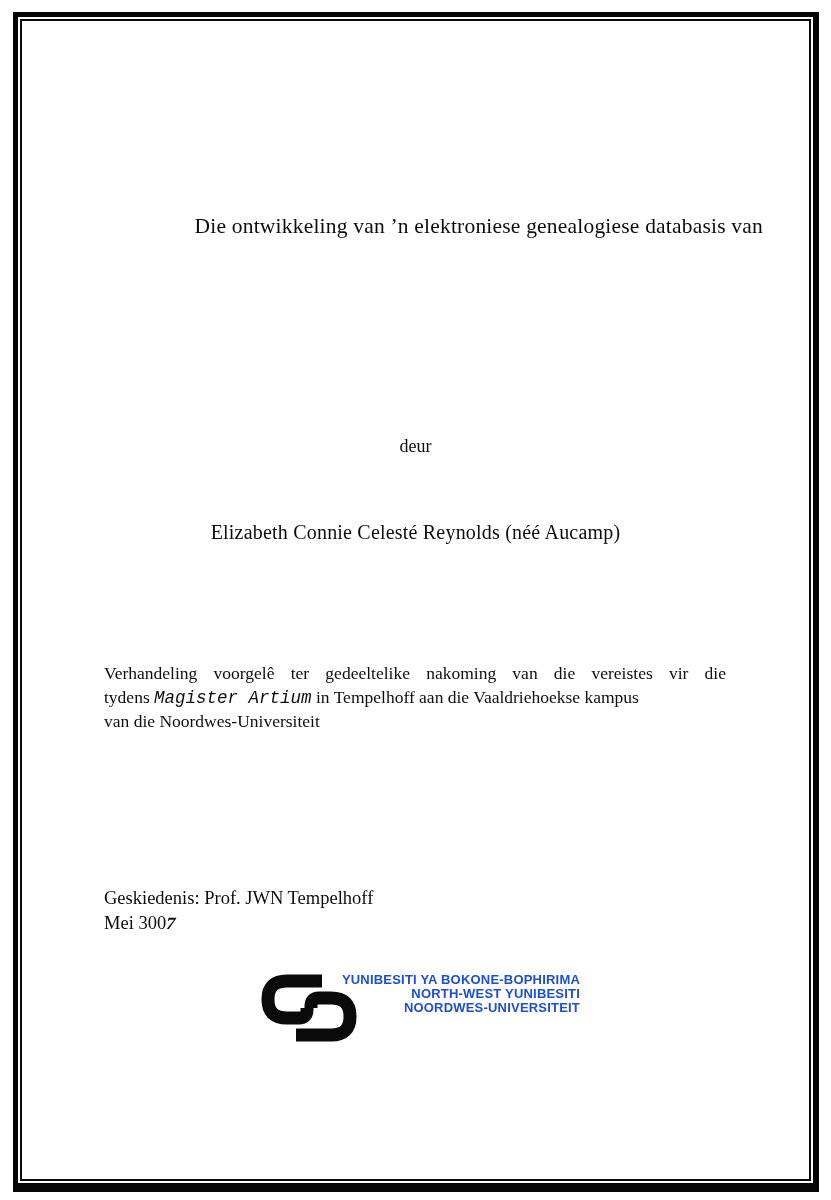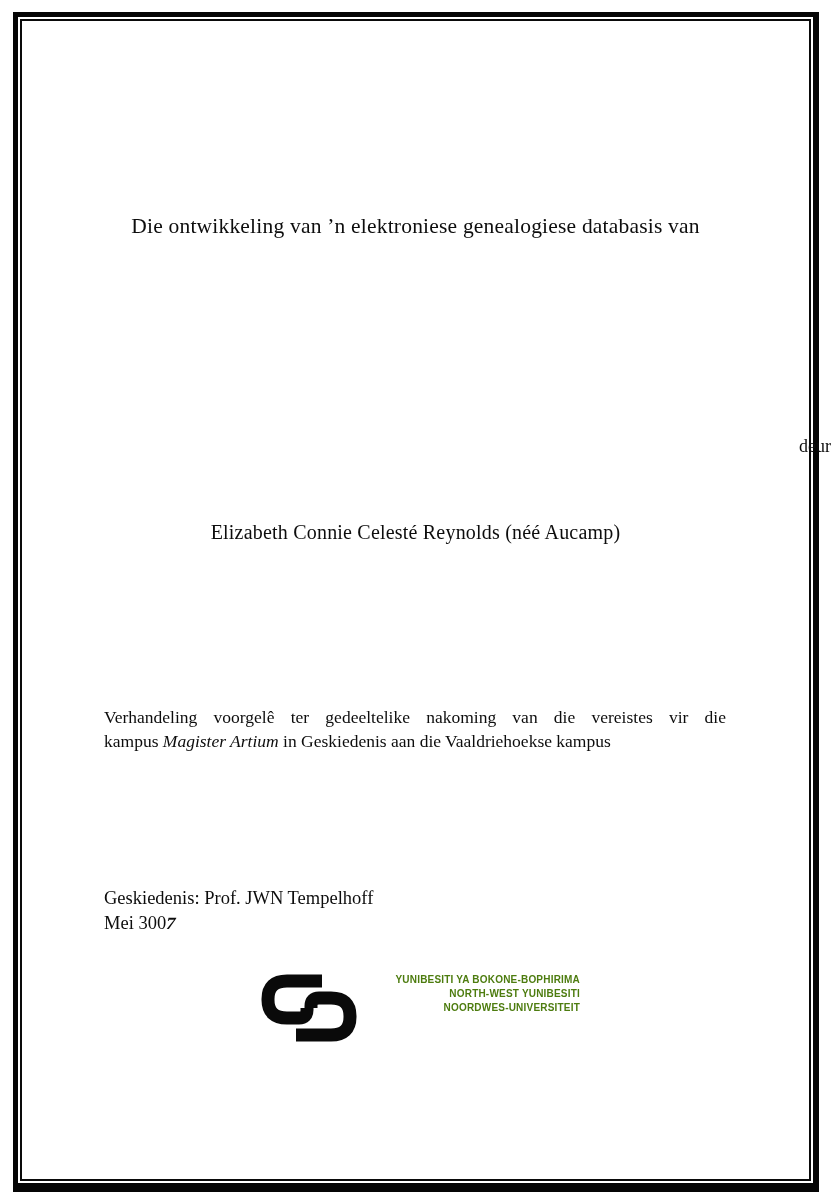--- a/index.html
+++ b/index.html
@@ -22,51 +22,50 @@
   .frame-inner {
     position: absolute;
     inset: 2px;
     border: 2px solid #0a0a0a;
   }
 
   .block { position: absolute; }
 
   .thesis-title {
     top: 205px; left: 68px; right: 68px;
-    text-align: center;
+    text-align: right;
     font-size: 21.5px;
     line-height: 42px;
     letter-spacing: 0.2px;
   }
 
   .byline {
     top: 436px; left: 0; right: 0;
-    text-align: right;
+    text-align: center;
     font-size: 18px;
   }
 
   .author {
     top: 521px; left: 0; right: 0;
     text-align: center;
     font-size: 20px;
     letter-spacing: 0.2px;
   }
 
   .statement {
     top: 662px; left: 104px;
     width: 622px;
     font-size: 17.5px;
     line-height: 23.5px;
   }
   .statement .justified {
     text-align: justify;
     text-align-last: justify;
-    margin-top: 44px;
   }
-  .italic { font-style: italic; }
+  .italic { font-style: italic; font-family: Liberation Mono, monospace; }
 
   .supervisor-block {
     top: 886px; left: 104px;
     font-size: 18.5px;
     line-height: 25px;
   }
   .date-last-digit {
     display: inline-block;
     font-weight: bold;
     transform: skewX(-14deg) scaleY(0.92);
@@ -79,46 +78,47 @@
   }
   .logo-mark { flex: 0 0 auto; }
   .logo-text {
     position: relative;
     z-index: 2;
     margin-left: -42px;
     padding-top: 7px;
     width: 260px;
     text-align: right;
     font-family: "Liberation Sans", "DejaVu Sans", sans-serif;
-    font-size: 10px;
+    font-size: 13px;
     line-height: 14px;
     font-weight: 600;
     letter-spacing: 0.2px;
-    color: #4d7c0f;
+    color: #1d4ed8;
     white-space: nowrap;
   }
 </style>
 </head>
 <body>
 
 <div class="frame-outer">
   <div class="frame-inner"></div>
 </div>
 
 <div class="block thesis-title">
   <div>Die ontwikkeling van ’n elektroniese genealogiese databasis van</div>
 </div>
 
 <div class="block byline">deur</div>
 
 <div class="block author">Elizabeth Connie Celesté Reynolds (néé Aucamp)</div>
 
 <div class="block statement">
   <div class="justified">Verhandeling voorgelê ter gedeeltelike nakoming van die vereistes vir die</div>
-  <div><span>kampus </span><span class="italic">Magister Artium</span><span> in Geskiedenis aan die Vaaldriehoekse kampus</span></div>
+  <div><span>tydens </span><span class="italic">Magister Artium</span><span> in Tempelhoff aan die Vaaldriehoekse kampus</span></div>
+  <div>van die Noordwes-Universiteit</div>
 </div>
 
 <div class="block supervisor-block">
   <div>Geskiedenis: Prof. JWN Tempelhoff</div>
   <div><span>Mei 300</span><span class="date-last-digit">7</span></div>
 </div>
 
 <div class="block logo-row">
   <svg class="logo-mark" width="106" height="84" viewBox="0 0 106 84" aria-hidden="true">
 

